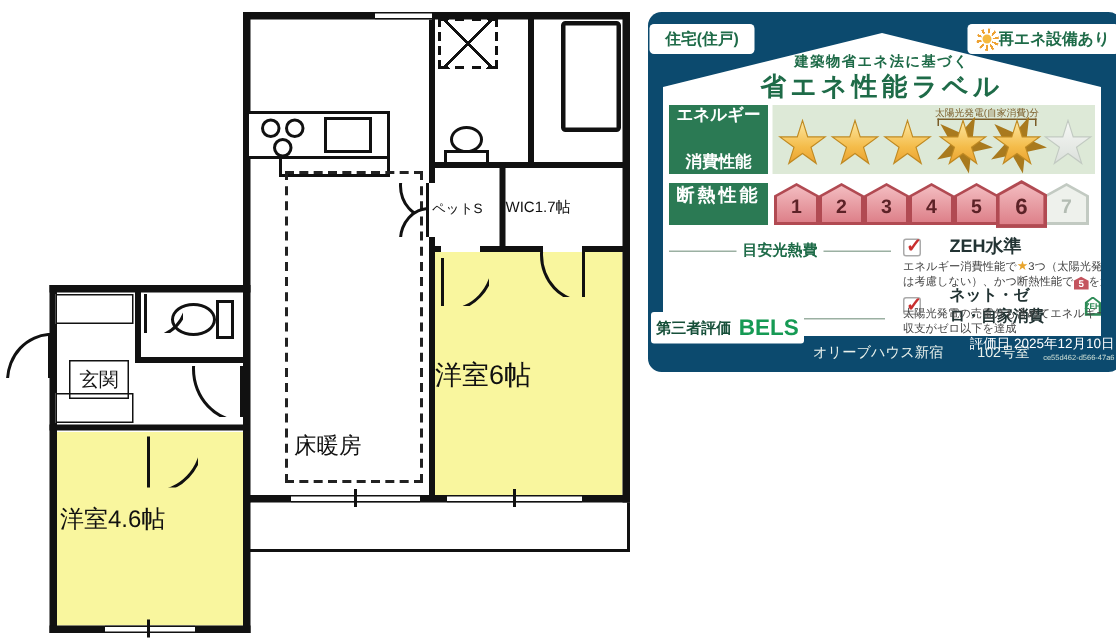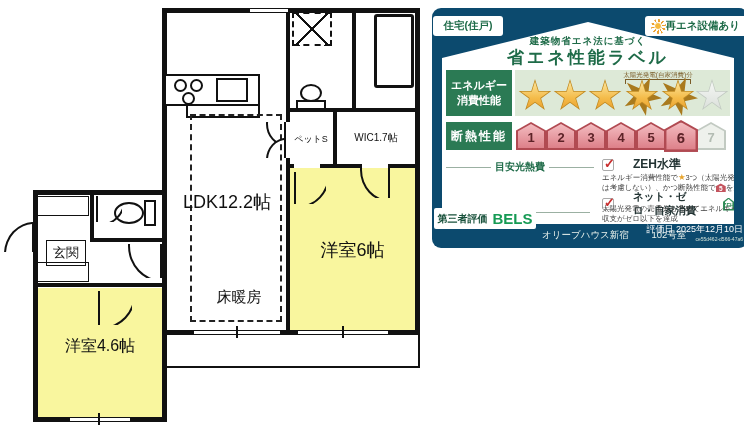--- a/index.html
+++ b/index.html
@@ -3,21 +3,21 @@
 <meta charset="utf-8">
 <style>
   * { margin:0; padding:0; box-sizing:border-box; }
   body { background:#fff; font-family:"Liberation Sans", sans-serif; }
   .screen { position:relative; width:744px; height:428px; background:#fff; overflow:hidden; }
 
   
   .plan { position:absolute; left:0; top:0; width:432px; height:428px; }
   .w { position:absolute; background:#111; }
   .room-y { position:absolute; background:#f8f35f; background:#f9f69e; }
-  .lbl { position:absolute; color:#111; text-align:center; white-space:nowrap; }
+  .lbl { position:absolute; color:#111; white-space:nowrap; }
   .dashedbox { position:absolute; border:2px dashed #222; }
   .cyan { background:#3fdfe9; }
   .fx { position:absolute; border:2px solid #111; background:#fff; }
   .circ { position:absolute; border:2px solid #111; border-radius:50%; background:#fff; }
   .arc { position:absolute; overflow:hidden; }
   .arc::before { content:""; position:absolute; width:200%; height:200%; border:2px solid #111; border-radius:50%; }
   .arc.h-br::before { left:0; top:0; }
   .arc.h-tl::before { left:-100%; top:-100%; }
   .arc.h-tr::before { left:0; top:-100%; }
   .arc.leaf-l { border-left:2px solid #111; }
@@ -28,21 +28,21 @@
       linear-gradient(45deg, transparent calc(50% - 0.8px), #111 calc(50% - 0.8px), #111 calc(50% + 0.8px), transparent calc(50% + 0.8px)),
       linear-gradient(-45deg, transparent calc(50% - 0.8px), #111 calc(50% - 0.8px), #111 calc(50% + 0.8px), transparent calc(50% + 0.8px)); }
 
   
   .elabel { position:absolute; left:432px; top:8px; width:316px; height:240px; background:#0c4a6e; border-radius:9px; }
   .badge { position:absolute; top:8px; height:20px; background:#fff; border-radius:3px; display:flex; align-items:center; justify-content:center; font-weight:bold; color:#1e6b48; font-size:10.5px; }
   .housepanel { position:absolute; left:10px; top:14px; width:292px; height:202px; background:#fff;
       clip-path: polygon(50% 0, 100% 36px, 100% 100%, 0 100%, 0 36px); }
   .ptitle-s { position:absolute; left:0; top:13px; width:100%; text-align:center; font-size:9.5px; font-weight:bold; color:#1e6b48; letter-spacing:1px; }
   .ptitle-l { position:absolute; left:0; top:24px; width:100%; text-align:center; font-size:17px; font-weight:bold; color:#1e6b48; letter-spacing:3px; }
-  .rowlab { position:absolute; background:#2b7a54; color:#fff; font-weight:bold; display:flex; flex-direction:column; align-items:center; justify-content:center; }
+  .rowlab { position:absolute; background:#2b7a54; color:#fff; font-weight:bold; display:flex; flex-direction:column; align-items:center; justify-content:space-between; }
   .starstrip { position:absolute; left:73px; top:48px; width:215px; height:46px; background:#dde9d7; }
   .star { position:absolute; width:34px; height:34px; top:9px; }
   .star .so, .star .si, .star .rays { position:absolute; clip-path: polygon(50% 0%, 61% 35%, 98% 35%, 68% 57%, 79% 91%, 50% 70%, 21% 91%, 32% 57%, 2% 35%, 39% 35%); }
   .star .so { inset:0; background:#c08a22; }
   .star .si { inset:2.5px; background:linear-gradient(180deg,#fce49a 0%, #f4bc4a 55%, #e99d2c 100%); }
   .star .rays { inset:-3px; transform:rotate(24deg); background:#a97a1e; }
   .star.empty .so { background:#c2cac2; }
   .star.empty .si { background:linear-gradient(180deg,#f5f7f4,#d9ded9); }
   .sbracket { position:absolute; border:1px solid #7a5c28; border-bottom:none; height:5px; }
   .snote { position:absolute; font-size:6.5px; color:#7a5c28; text-align:center; white-space:nowrap; }
@@ -139,21 +139,20 @@
 
     <div class="arc h-tl leaf-l" style="left:294px;top:172px;width:32px;height:32px;"></div>
     <div class="arc h-tr leaf-r" style="left:360px;top:168px;width:30px;height:30px;"></div>
     <div class="arc h-tr leaf-r" style="left:266px;top:122px;width:20px;height:20px;"></div>
     <div class="arc h-br leaf-r" style="left:266px;top:138px;width:20px;height:20px;"></div>
     <div class="arc h-br leaf-r" style="left:4px;top:222px;width:30px;height:30px;"></div>
     <div class="arc h-tr leaf-r" style="left:128px;top:244px;width:34px;height:34px;"></div>
     <div class="arc h-tl leaf-l" style="left:98px;top:291px;width:34px;height:34px;"></div>
     <div class="arc h-tl leaf-l" style="left:96px;top:196px;width:26px;height:26px;"></div>
 
-    <div class="lbl" style="left:168px;top:190px;width:118px;font-size:18px;">LDK12.2帖</div>
     <div class="lbl" style="left:196px;top:288px;width:86px;font-size:15px;">床暖房</div>
     <div class="lbl" style="left:290px;top:238px;width:125px;font-size:18px;">洋室6帖</div>
     <div class="lbl" style="left:40px;top:336px;width:120px;font-size:16px;">洋室4.6帖</div>
     <div class="lbl" style="left:337px;top:131px;width:78px;font-size:10px;">WIC1.7帖</div>
     <div class="lbl" style="left:288px;top:133px;width:46px;font-size:9px;">ペットS</div>
     <div class="lbl" style="left:46px;top:240px;font-size:13px;border:1.5px solid #111;padding:3px 6px;">玄関</div>
   </div>
 
   <div class="elabel">
 

